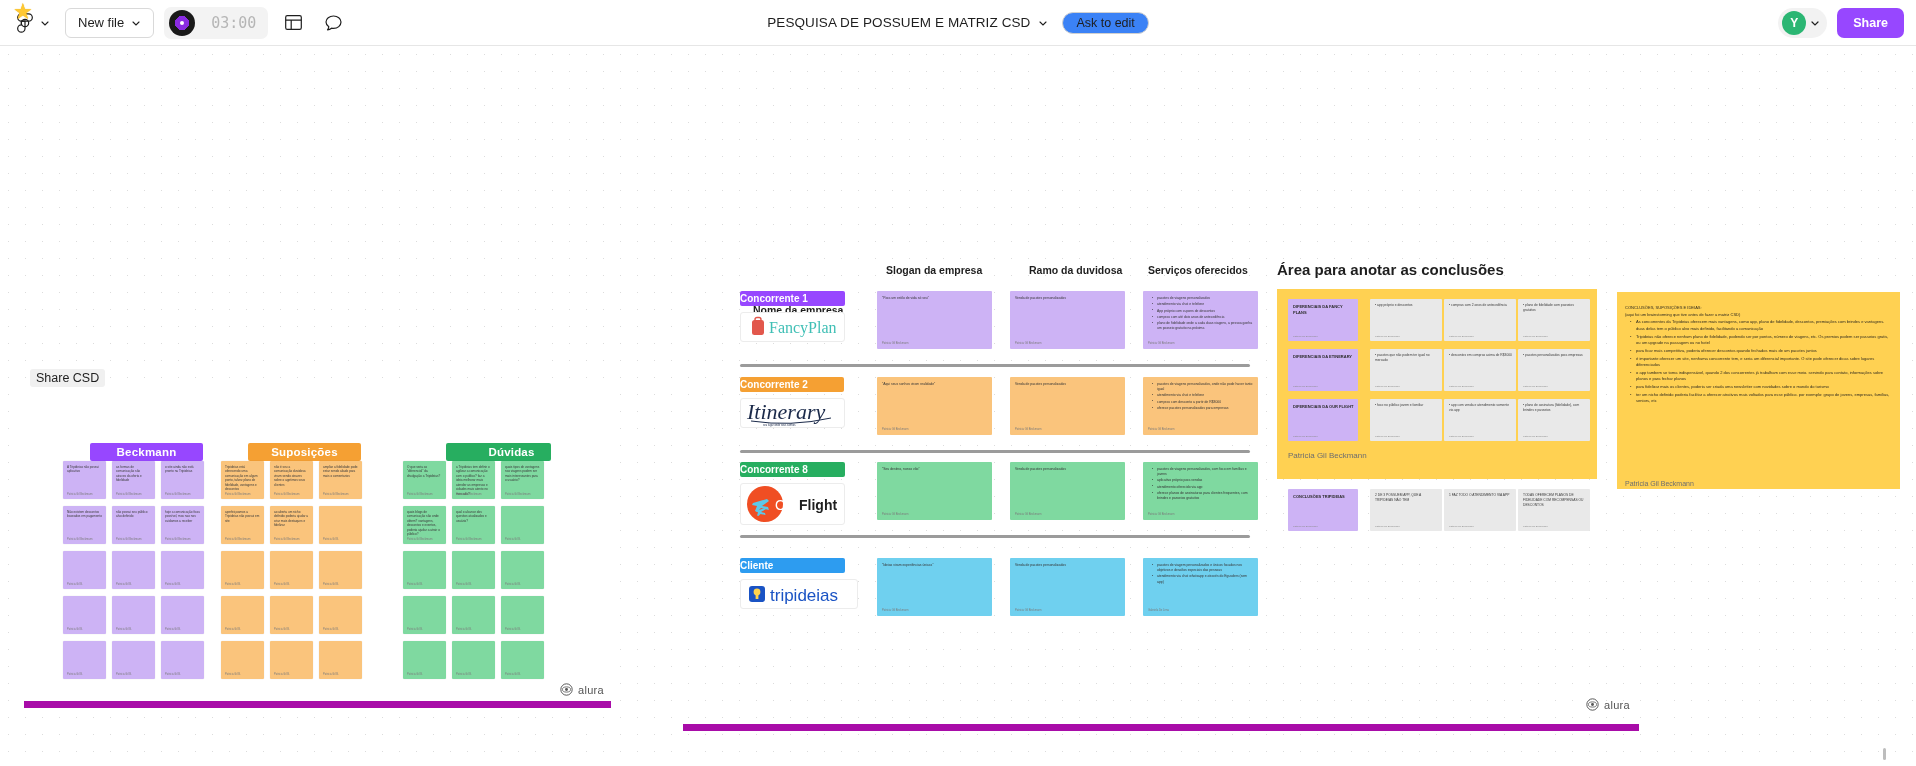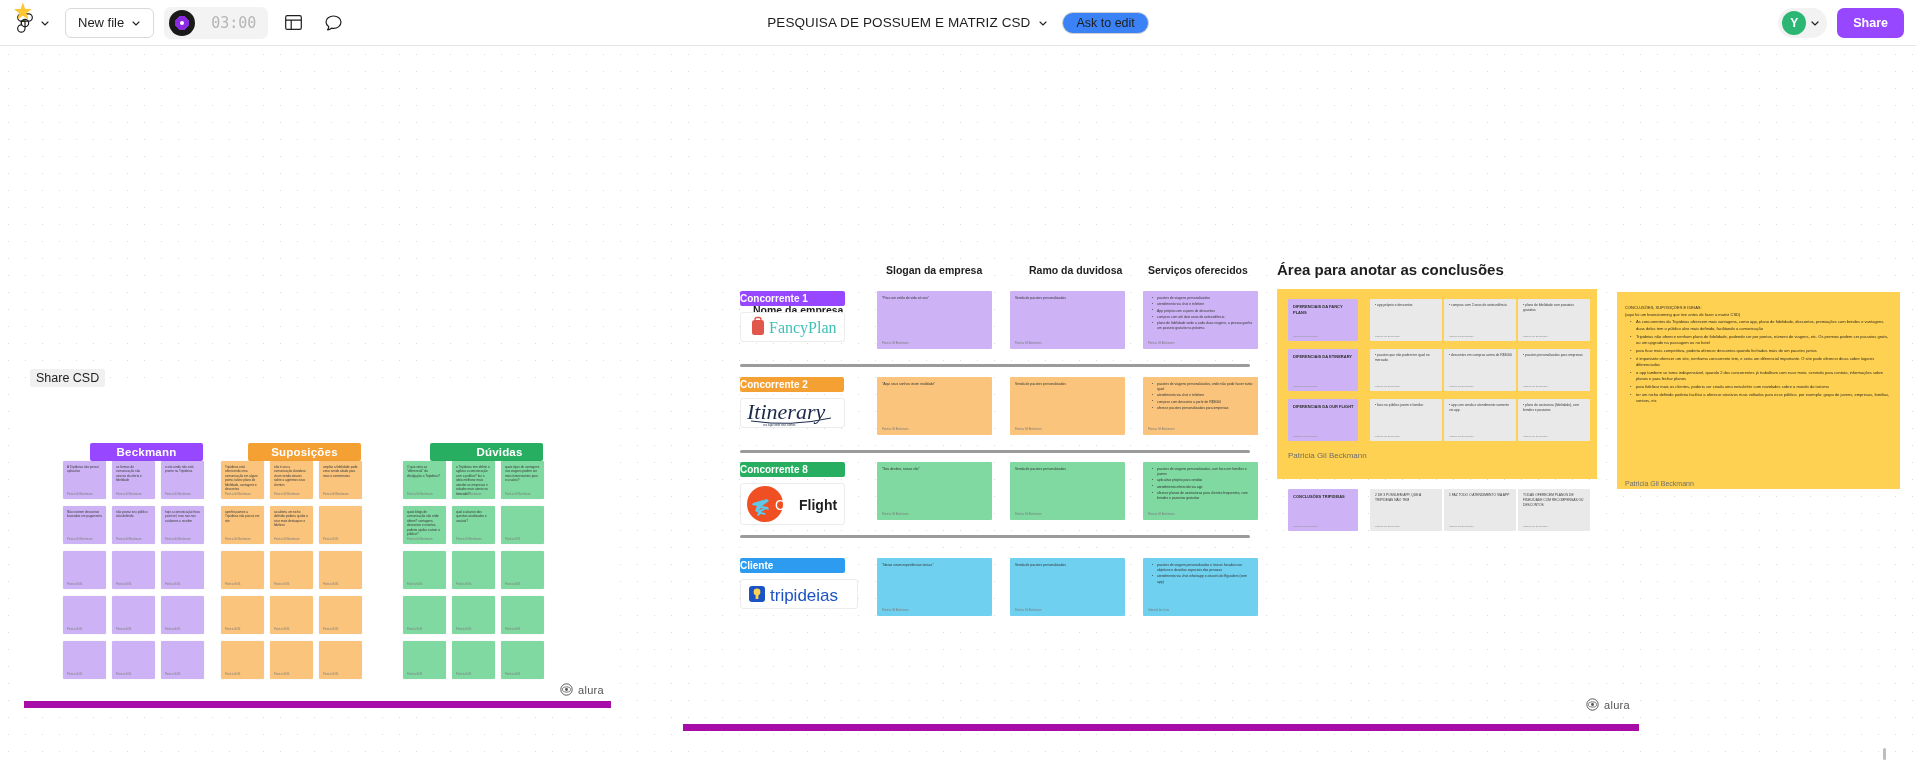--- a/index.html
+++ b/index.html
@@ -360,21 +360,21 @@
           <div class="auth">Patricia Gil B.</div>
         </div>
         <div class="note" style="left:270px; top:595px; width:43px; height:38px; background:#fac47c;">
           <div class="txt"></div>
           <div class="auth">Patricia Gil B.</div>
         </div>
         <div class="note" style="left:319px; top:595px; width:43px; height:38px; background:#fac47c;">
           <div class="txt"></div>
           <div class="auth">Patricia Gil B.</div>
         </div>
-        <div class="col-head" style="left:430px; top:397px; width:113px; background:#27ae60;padding-left:26px;">
+        <div class="col-head" style="left:446px; top:397px; width:105px; background:#27ae60;padding-left:26px;">
       <span>Dúvidas</span>
         </div>
         <div class="note" style="left:403px; top:415px; width:43px; height:38px; background:#7fd9a0;">
           <div class="txt">O que seria as "diferencial" da divulgação a Tripideias?</div>
           <div class="auth">Patricia Gil Beckmann</div>
         </div>
         <div class="note" style="left:452px; top:415px; width:43px; height:38px; background:#7fd9a0;">
           <div class="txt">a Tripideias tem definir o agilizar a comunicação com o publico? faz a ideia melhorar mais atender as empresas e cidades mais atento no mercado?</div>
           <div class="auth">Patricia Gil Beckmann</div>
         </div>

